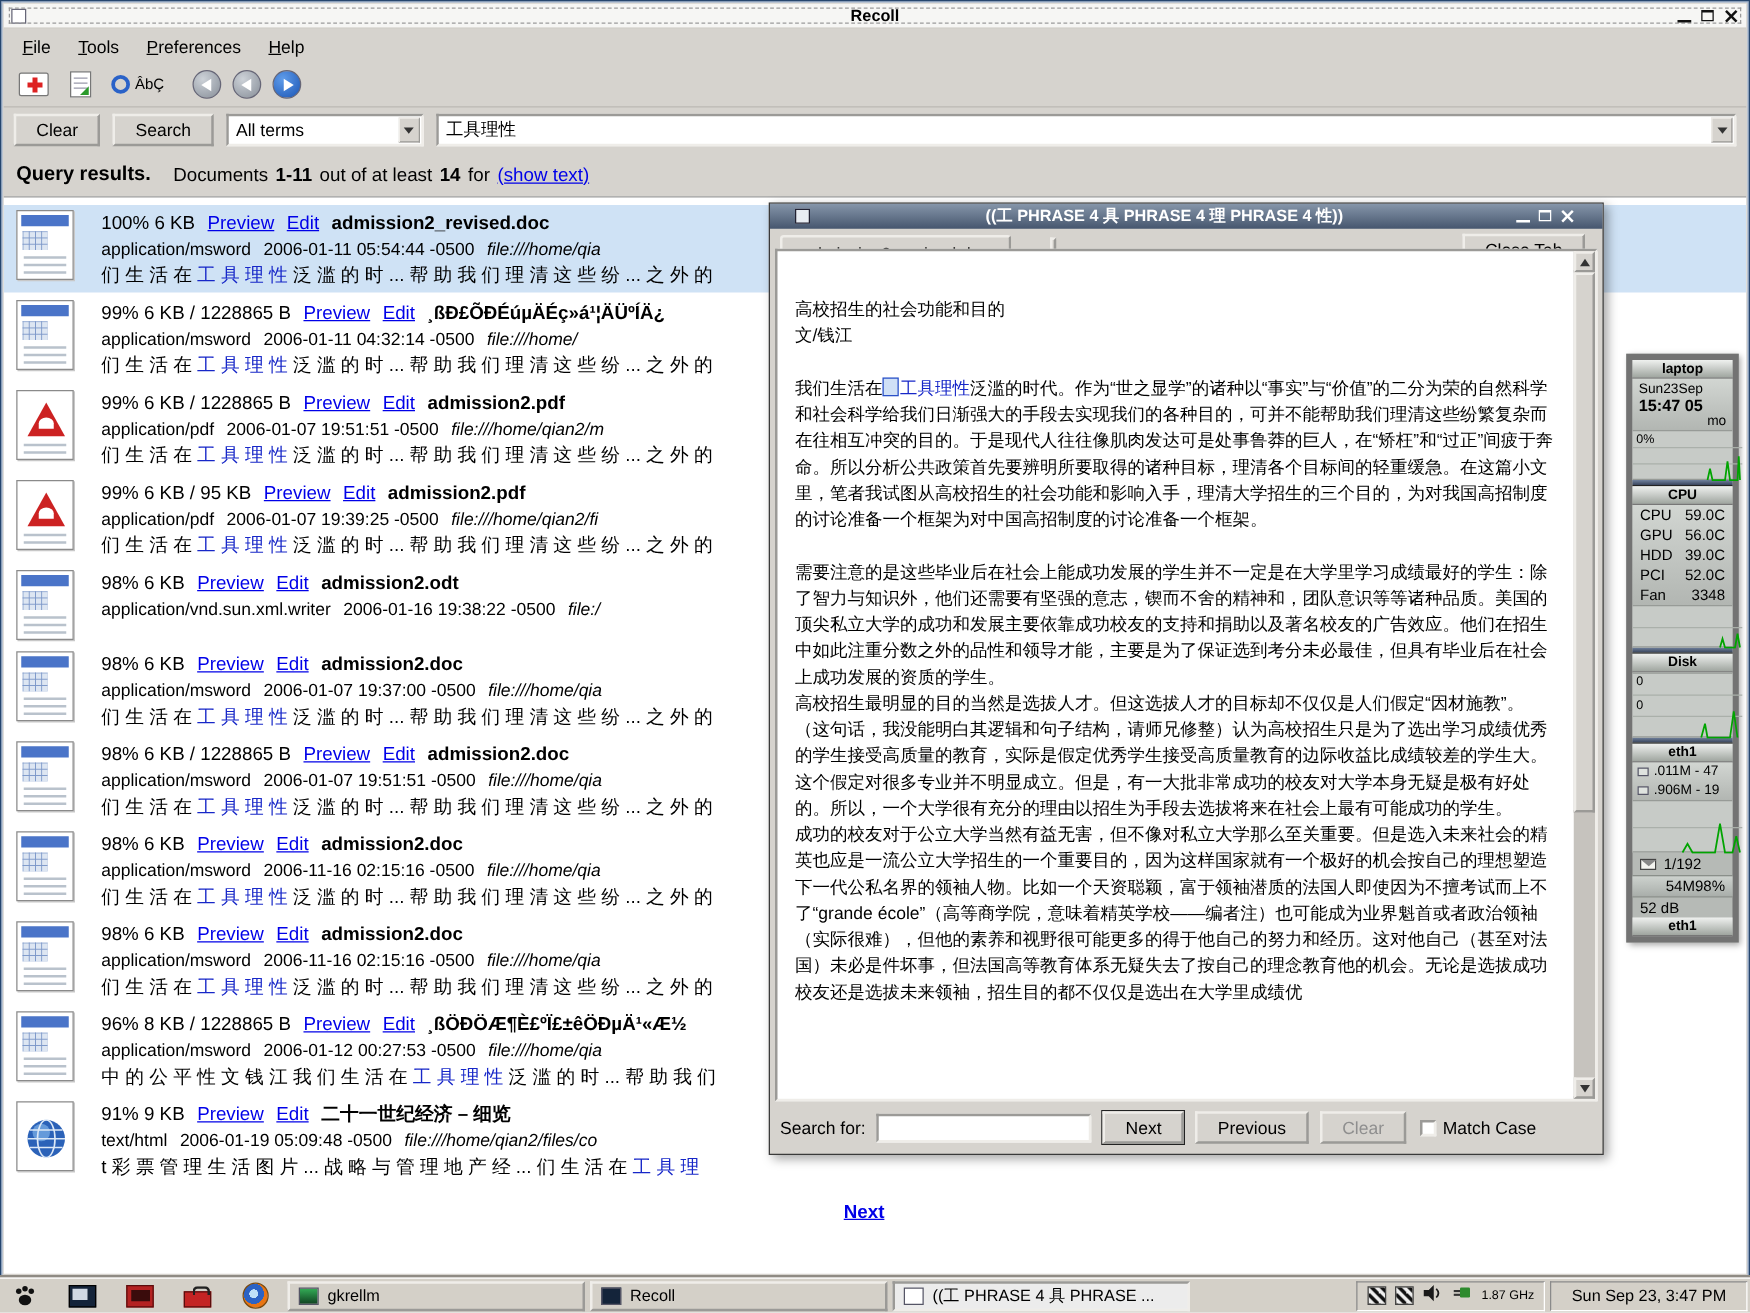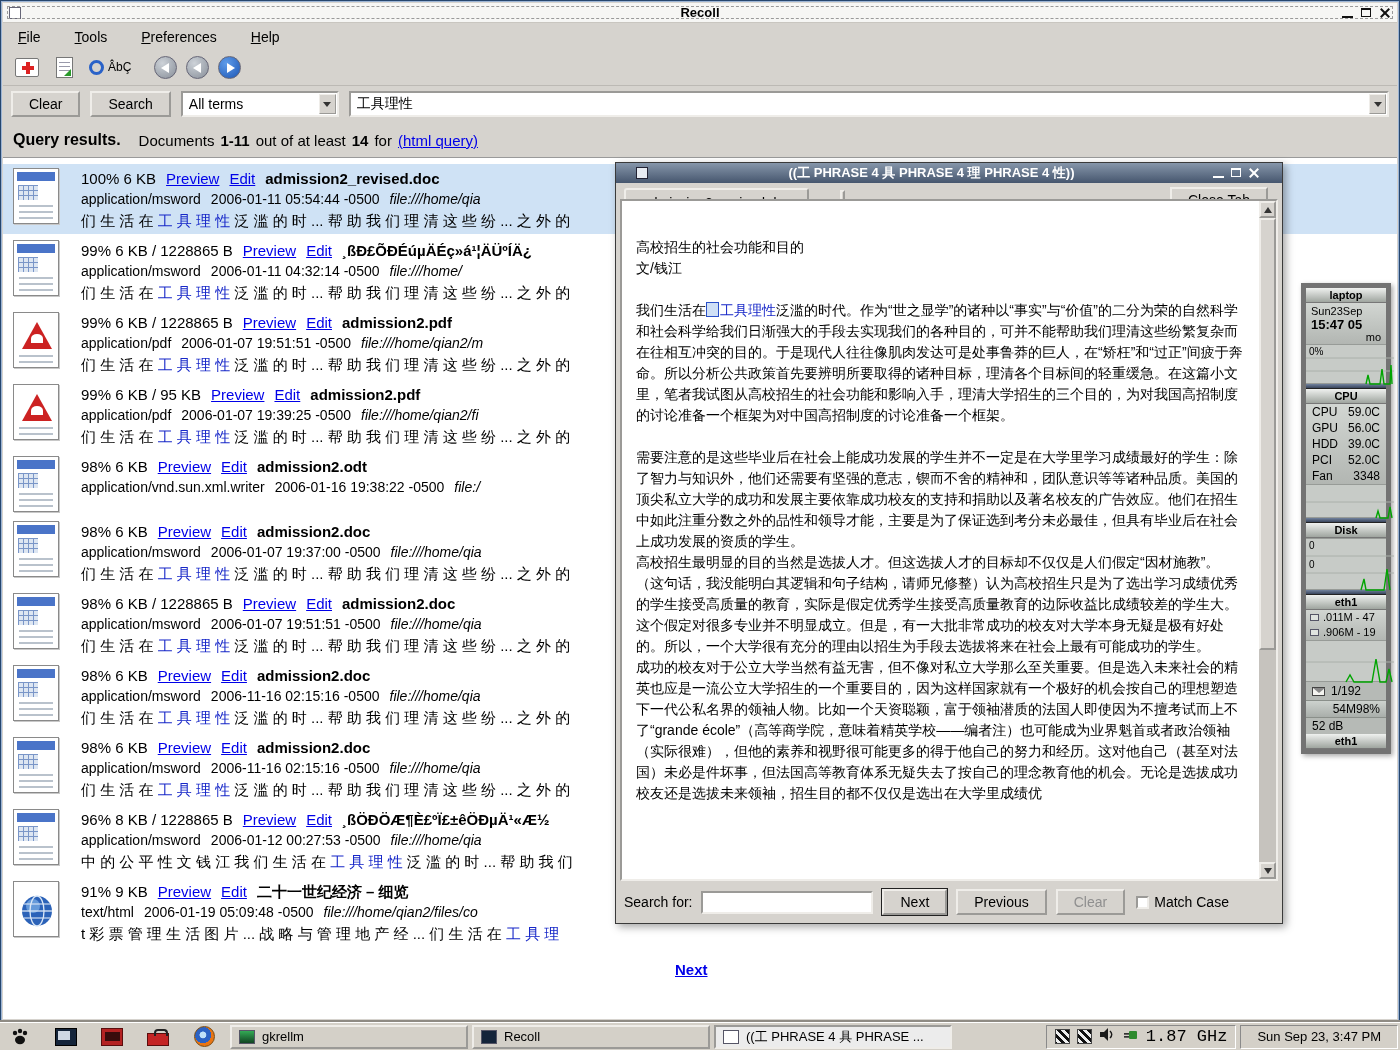--- a/index.html
+++ b/index.html
@@ -18,21 +18,21 @@
             font-size:13px;font-weight:bold;}
   .tb-appic{position:absolute;left:6px;top:4px;width:12px;height:12px;background:#fff;border:1px solid #667;}
   .wctrls{position:absolute;right:4px;top:3px;display:flex;gap:4px;z-index:2;}
   .wc{width:15px;height:14px;position:relative;color:#111;cursor:pointer;}
   .g-min{position:absolute;left:2px;right:2px;bottom:2px;height:2px;background:currentColor;}
   .g-max{position:absolute;left:2px;top:2px;width:10px;height:9px;border:1px solid currentColor;border-top-width:2px;}
   .g-x1,.g-x2{position:absolute;left:1px;top:6px;width:12px;height:2px;background:currentColor;}
   .g-x1{transform:rotate(45deg);}.g-x2{transform:rotate(-45deg);}
 
   .menubar{position:absolute;left:2px;top:23px;right:2px;height:25px;display:flex;align-items:center;
-           padding-left:6px;gap:16px;font-size:14px;}
+           padding-left:6px;gap:4px;font-size:14px;}
   .menu-item{display:inline-block;padding:3px 9px;cursor:pointer;}
   .menu-item::first-letter{text-decoration:underline;}
 
   .toolbar{position:absolute;left:2px;top:48px;right:2px;height:37px;display:flex;align-items:center;
            padding-left:8px;gap:7px;border-bottom:1px solid #bcb9b4;}
   .tool-btn{height:28px;min-width:28px;display:flex;align-items:center;justify-content:center;gap:4px;
             padding:0 3px;border:1px solid transparent;cursor:pointer;}
   .kit{width:24px;height:19px;background:#fff;border:1px solid #777;border-radius:2px;position:relative;}
   .kit:before{content:"";position:absolute;left:10px;top:3px;width:4px;height:12px;background:#d22;}
   .kit:after{content:"";position:absolute;left:6px;top:7px;width:12px;height:4px;background:#d22;}
@@ -178,21 +178,21 @@
           align-items:center;gap:7px;padding:0 7px;font-size:13px;cursor:pointer;white-space:nowrap;overflow:hidden;}
   .tk-btn.active{border-style:inset;background:#ececec;}
   .tk-mini{width:16px;height:14px;flex:0 0 auto;border:1px solid #556;}
   .mini-gk{background:linear-gradient(#3a5,#142);}
   .mini-rc{background:#14243a;}
   .mini-doc{background:#fff;}
   .tk-tray{margin-left:auto;height:24px;display:flex;align-items:center;gap:7px;padding:0 8px;
            border:1px solid;border-color:#8a8a8a #fff #fff #8a8a8a;}
   .kbic{width:15px;height:15px;border:1px solid #444;cursor:pointer;
         background:linear-gradient(45deg,#111 25%,#eee 25% 50%,#111 50% 75%,#eee 75%);background-size:8px 8px;}
-  .freq{font-size:17px;font-family:Liberation Mono, monospace;}
+  .freq{font-size:10px;}
   .tk-clock{height:24px;display:flex;align-items:center;padding:0 16px;margin:0 2px 0 4px;font-size:13px;
             border:1px solid;border-color:#8a8a8a #fff #fff #8a8a8a;white-space:nowrap;}
 </style>
 </head>
 <body>
 
 <div class="screen">
 
   <div class="mw">
 
@@ -262,21 +262,21 @@
       </div>
     </div>
 
     <div class="res-header">
       <span class="qr">Query results.</span>
       <span>Documents</span>
       <span class="bold">1-11</span>
       <span>out of at least</span>
       <span class="bold">14</span>
       <span>for</span>
-      <a class="link">(html query)</a>
+      <a class="link">(show text)</a>
     </div>
 
     <div class="results">
 
       
       <div class="rrow selected">
         <div class="ricon">
             <div class="fi">
               <div class="band"></div>
               <div class="grid"></div>

